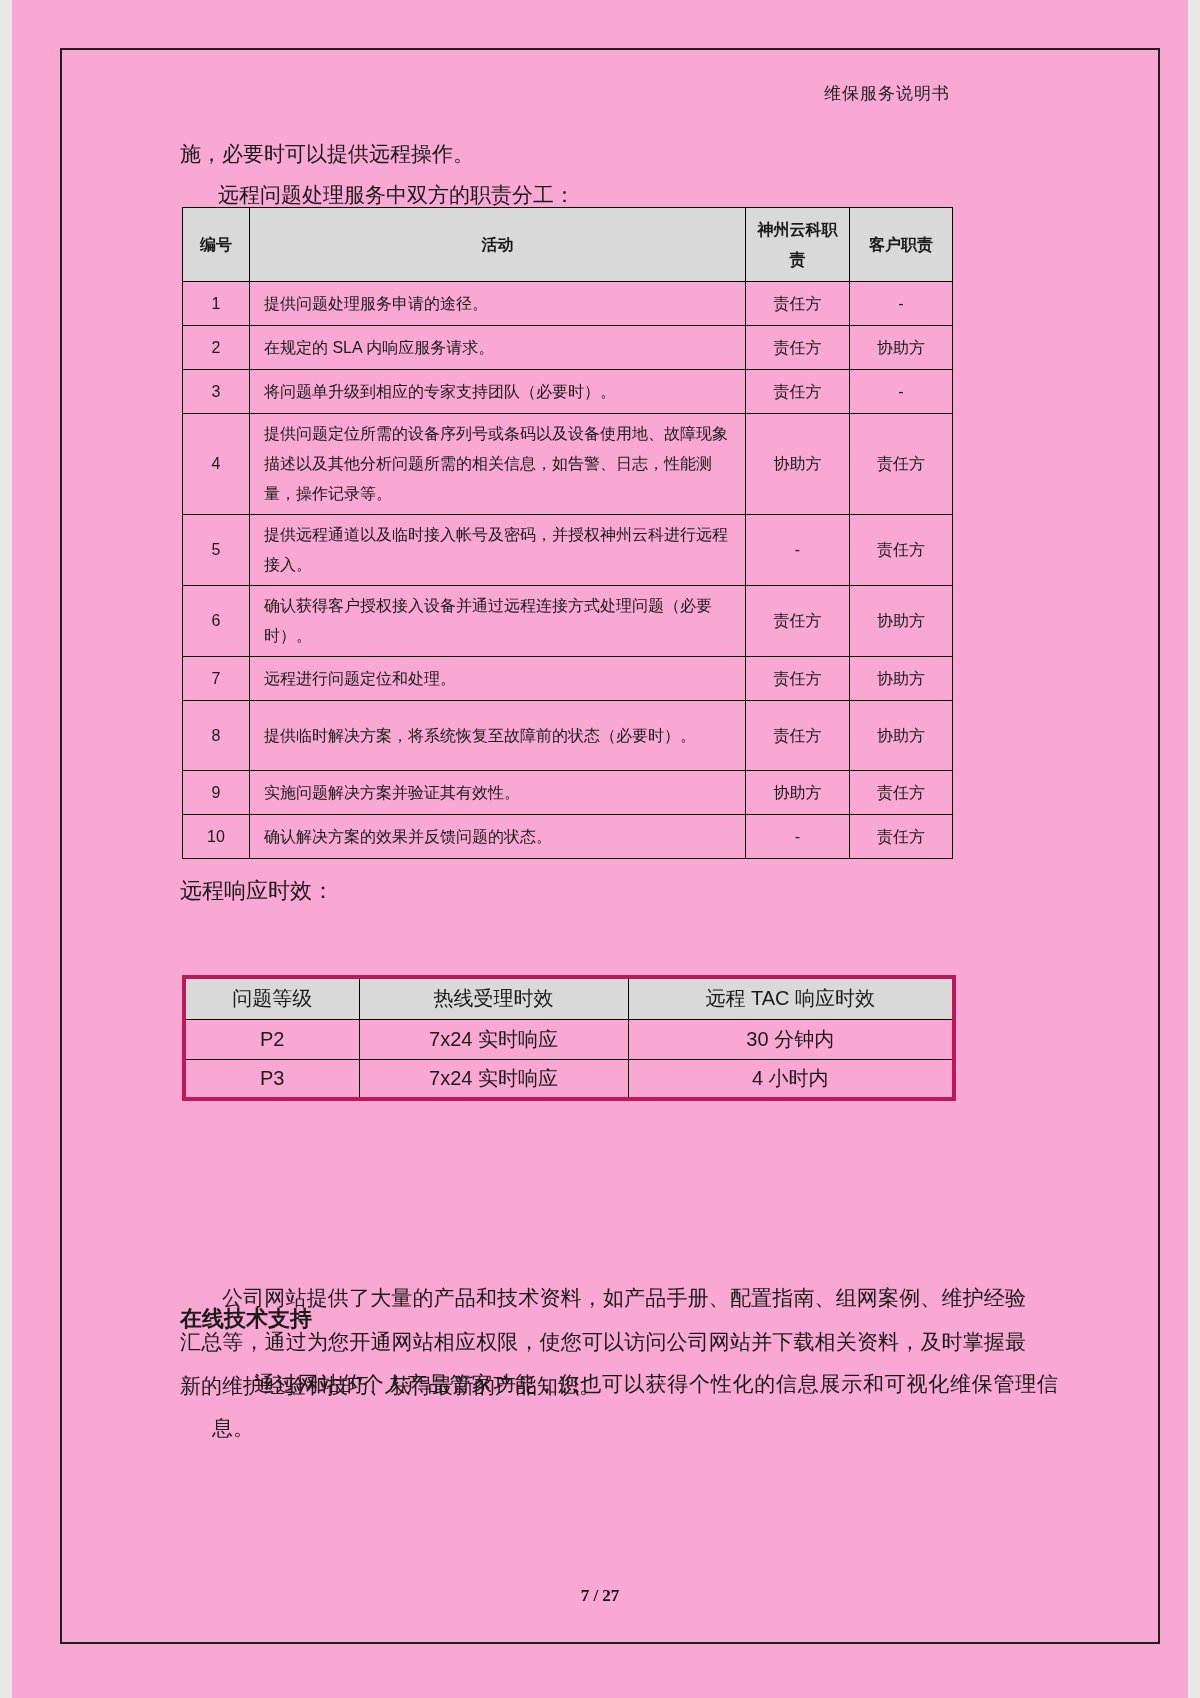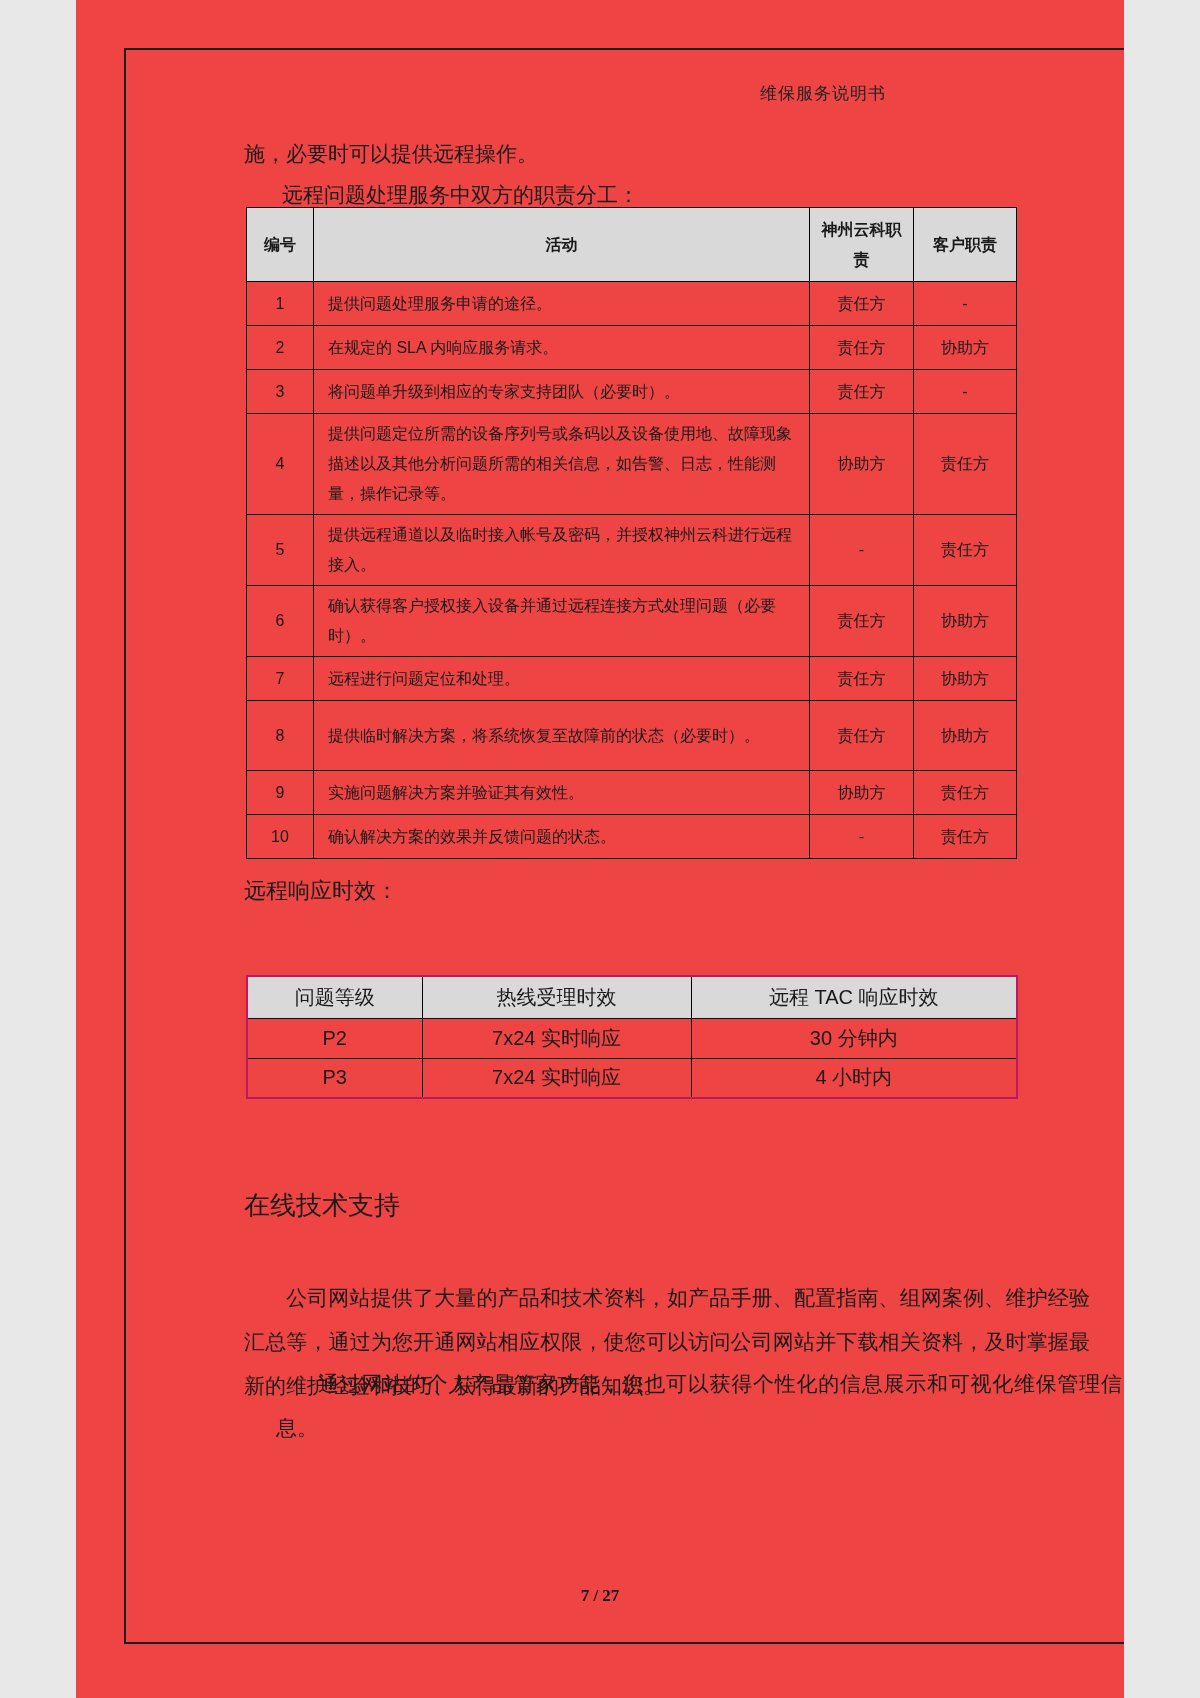--- a/index.html
+++ b/index.html
@@ -1,20 +1,20 @@
 <!DOCTYPE html>
 <html><head>
 <meta charset="utf-8">
 <style>
   html,body{margin:0;padding:0;background:#e8e8e8;}
   .page{
     position:relative;
-    width:1048px;height:1698px;
+    width:1176px;height:1698px;
     margin:0 auto;
-    background:#ef4444;
+    background:#f9a8d4;
     font-family:"Liberation Sans", sans-serif;
     color:#1a1a1a;
     overflow:hidden;
   }
   .page-border{
     position:absolute;left:48px;top:48px;
     width:1100px;height:1596px;
     border:2px solid #1f1f1f;
     box-sizing:border-box;
     pointer-events:none;
@@ -45,29 +45,29 @@
   .resp-table tr.h2{height:70px;}
   .resp-table tr.h3{height:100px;}
   .col-no{width:67px;}
   .col-act{width:496px;}
   .col-vend{width:104px;}
   .col-cust{width:103px;}
 
   .sla-heading{position:absolute;left:168px;top:876px;font-size:22px;}
   .sla-table{
     position:absolute;left:170px;top:975px;width:770px;
-    font-size:20px;border:2px solid #be185d;
+    font-size:20px;border:4px solid #be185d;
   }
   .sla-table th{background:#d9d9d9;font-weight:normal;text-align:center;padding:4px;height:42px;}
   .sla-table td{text-align:center;padding:4px;height:40px;}
   .col-p{width:175px;}
   .col-hot{width:269px;}
   .col-tac{width:326px;}
 
-  .online-heading{position:absolute;left:168px;top:1188px;font-size:26px;}
+  .online-heading{position:absolute;left:168px;top:1304px;font-size:22px;font-weight:bold;}
   .para{
     position:absolute;left:168px;width:846px;
     font-size:21px;line-height:44px;
     text-align:justify;text-indent:2em;
     margin:0;
   }
   .para-1{top:1276px;}
   .para-2{top:1362px;margin-left:32px;}
   .page-number{
     position:absolute;top:1586px;left:0;width:100%;

